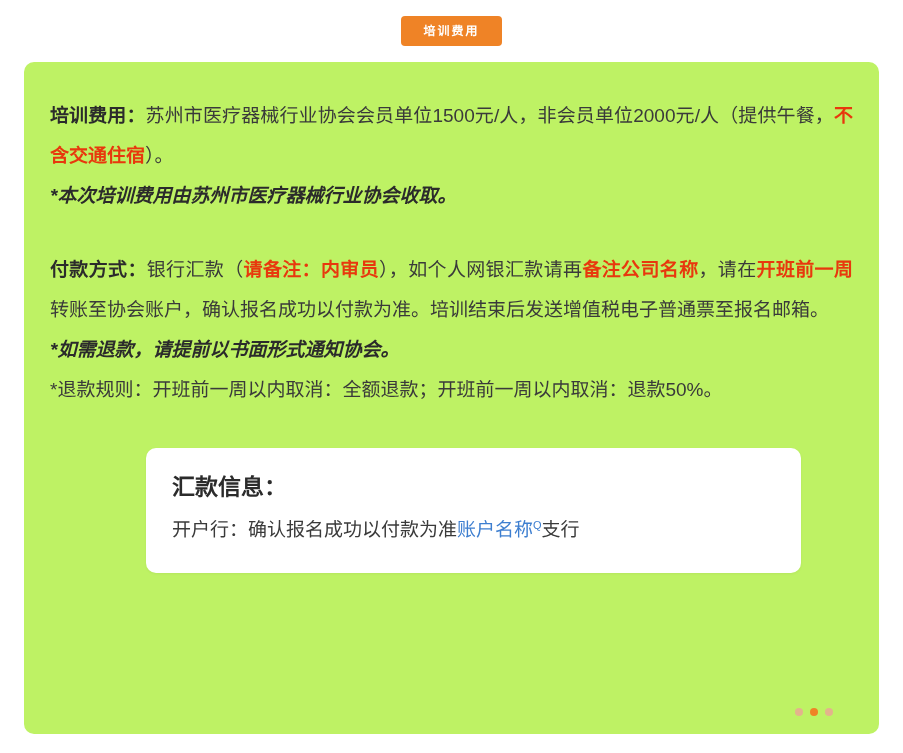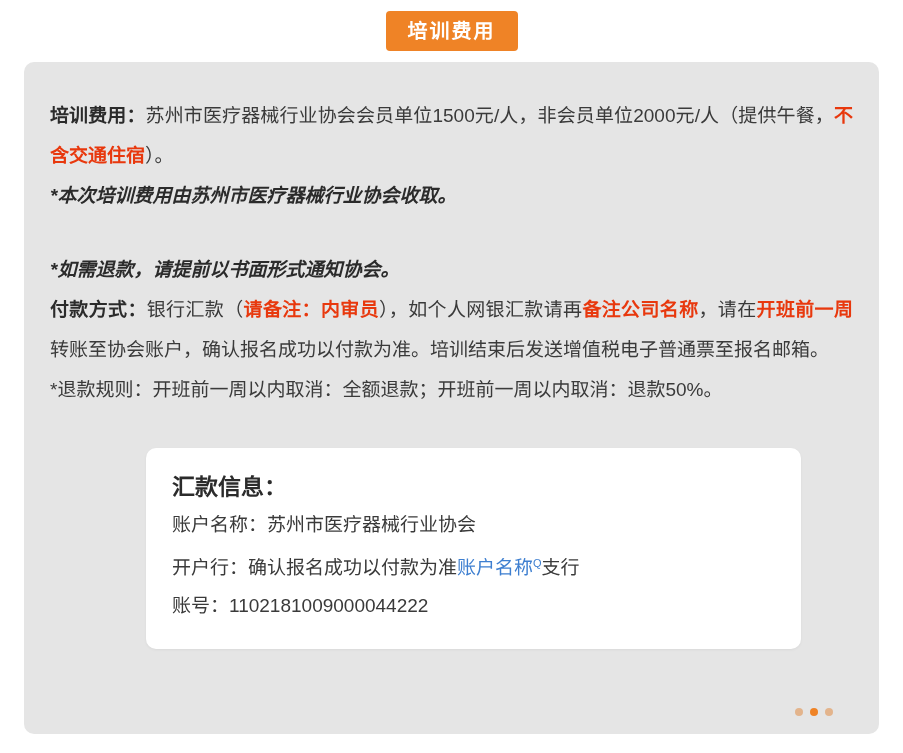--- a/index.html
+++ b/index.html
@@ -26,32 +26,32 @@
   .header-band {
     height: 62px;
     display: flex;
     align-items: center;
     justify-content: center;
     background: #ffffff;
   }
   .section-badge {
     background: #ef8326;
     color: #ffffff;
-    font-size: 20px;
+    font-size: 12px;
     font-weight: bold;
     letter-spacing: 2px;
     padding: 8px 22px;
     border-radius: 4px;
     line-height: 1.2;
   }
 
   
   .content-card {
     margin: 0 24px;
-    background: #e5e5e5;
+    background: #bef264;
     border-radius: 10px;
     height: 672px;
     box-sizing: border-box;
     padding: 34px 26px 20px 26px;
     position: relative;
   }
 
   .para {
     font-size: 19px;
     line-height: 40px;
@@ -145,41 +145,35 @@
       <span class="lbl">培训费用：</span><span>苏州市医疗器械行业协会会员单位1500元/人，非会员单位2000元/人（提供午餐，</span><span class="red">不含交通住宿</span><span>）。</span>
     </p>
 
     <p class="para">
       <span class="bold-note">*本次培训费用由苏州市医疗器械行业协会收取。</span>
     </p>
 
     <div class="gap"></div>
 
     <p class="para">
-      <span class="bold-note">*如需退款，请提前以书面形式通知协会。</span>
+      <span class="lbl">付款方式：</span><span>银行汇款（</span><span class="red">请备注：内审员</span><span>），如个人网银汇款请再</span><span class="red">备注公司名称</span><span>，请在</span><span class="red">开班前一周</span><span>转账至协会账户，确认报名成功以付款为准。培训结束后发送增值税电子普通票至报名邮箱。</span>
     </p>
 
     <p class="para">
-      <span class="lbl">付款方式：</span><span>银行汇款（</span><span class="red">请备注：内审员</span><span>），如个人网银汇款请再</span><span class="red">备注公司名称</span><span>，请在</span><span class="red">开班前一周</span><span>转账至协会账户，确认报名成功以付款为准。培训结束后发送增值税电子普通票至报名邮箱。</span>
+      <span class="bold-note">*如需退款，请提前以书面形式通知协会。</span>
     </p>
 
     <p class="para">
       <span>*退款规则：开班前一周以内取消：全额退款；开班前一周以内取消：退款50%。</span>
     </p>
 
     <div class="bank-box">
       <div class="bank-title">汇款信息：</div>
       <div class="bank-line">
-        <span>账户名称：</span><span>苏州市医疗器械行业协会</span>
-      </div>
-      <div class="bank-line">
         <span>开户行：</span><span>确认报名成功以付款为准</span><span class="link-blue">账户名称</span><span class="sup-mark">Q</span><span>支行</span>
-      </div>
-      <div class="bank-line">
-        <span>账号：</span><span>1102181009000044222</span>
       </div>
     </div>
 
     <div class="dots">
       <span class="dot"></span>
       <span class="dot active"></span>
       <span class="dot"></span>
     </div>
 
   </div>

